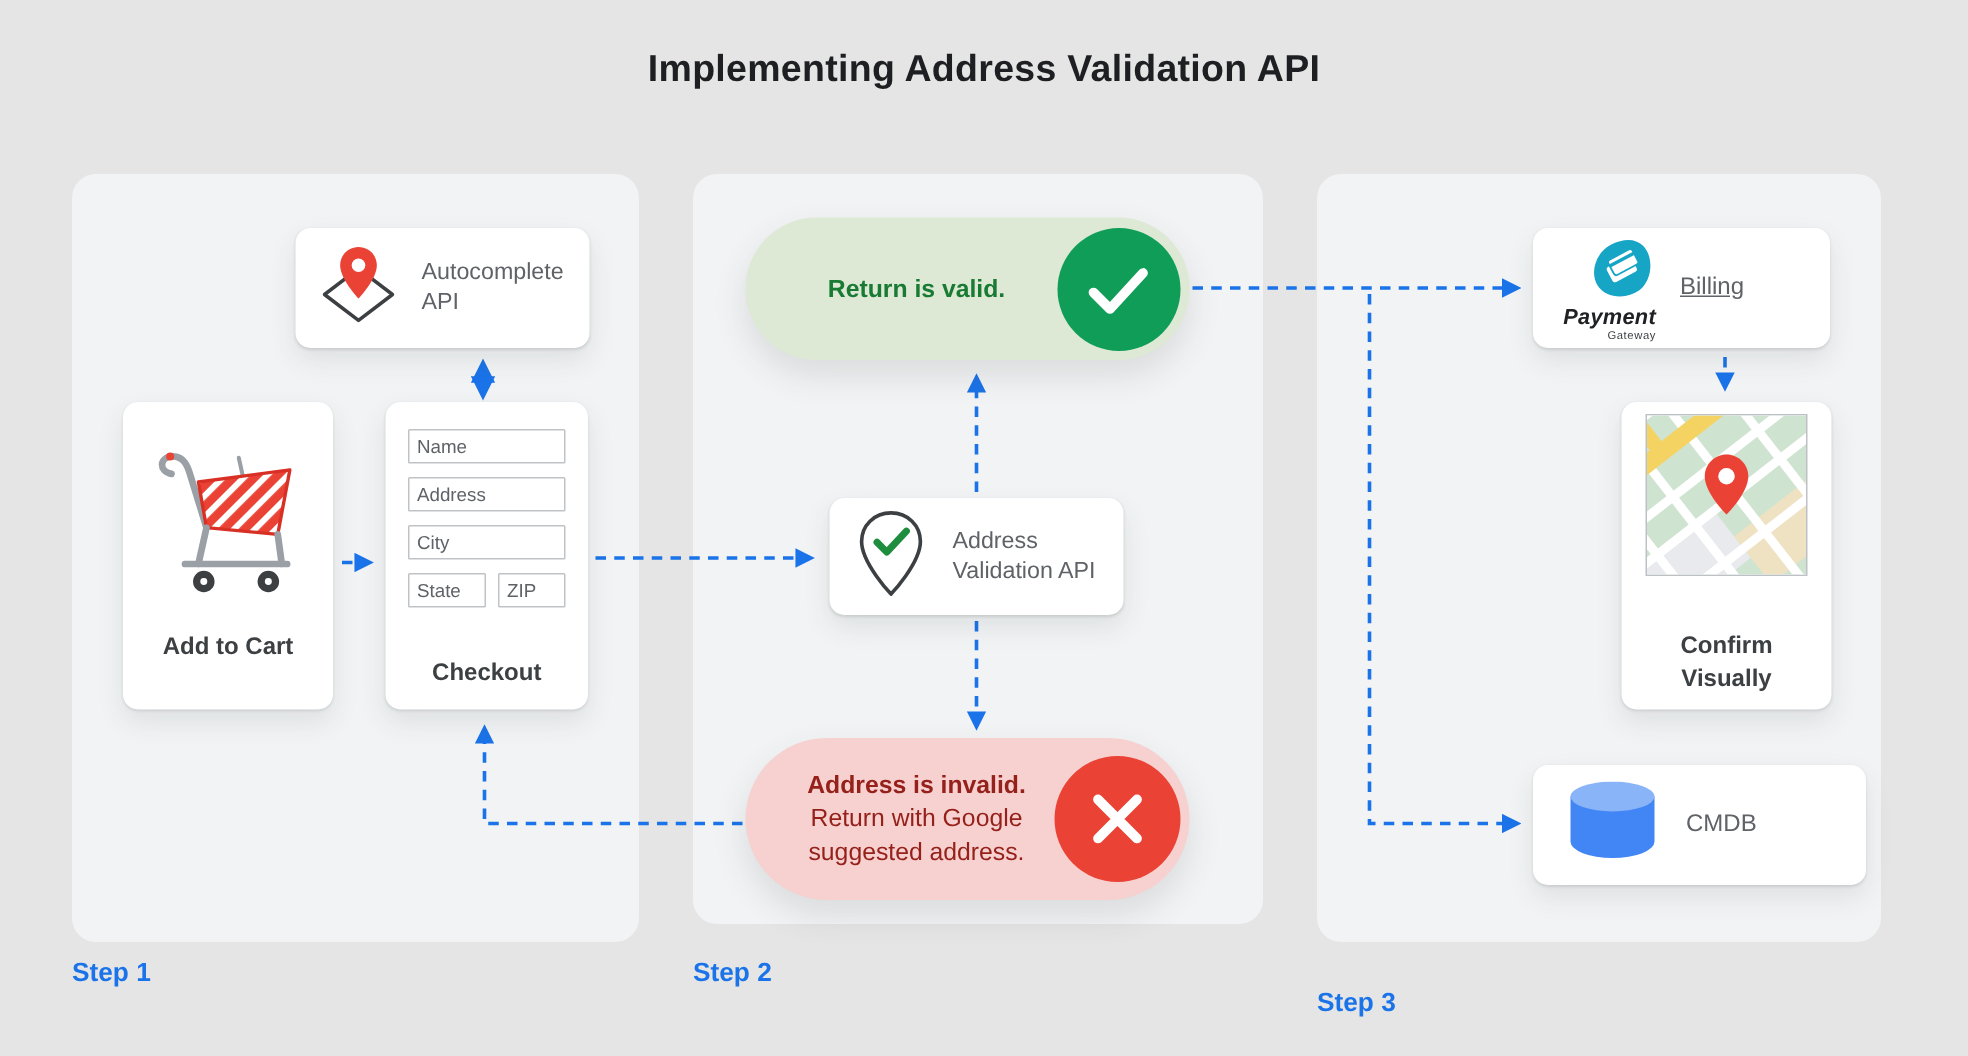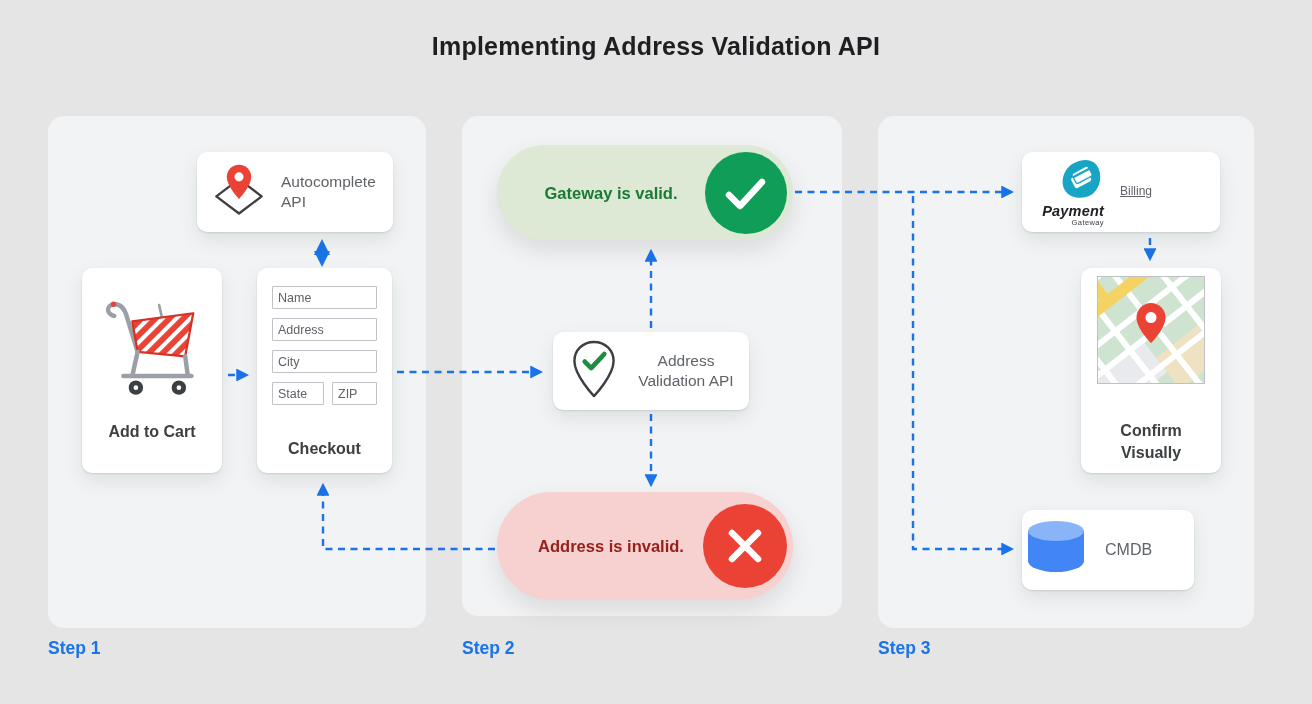--- a/index.html
+++ b/index.html
@@ -43,38 +43,38 @@
     text-align:center; font-size:16.5px; line-height:1.35; }
   .pill .pill-title { font-weight:700; }
   .pill .badge { position:absolute; right:6px; top:50%; transform:translateY(-50%);
     border-radius:50%; display:flex; align-items:center; justify-content:center; }
   .valid-pill { left:35px; top:29px; width:296px; height:95px; background:#dde9d4; }
   .valid-pill .pill-text { color:#187a33; }
   .valid-pill .badge { width:82px; height:82px; background:#0f9d58; }
   .invalid-pill { left:35px; top:376px; width:296px; height:108px; background:#f6d1d0; }
   .invalid-pill .pill-text { color:#96211b; }
   .invalid-pill .badge { width:84px; height:84px; background:#ea4335; }
-  .validation-card { left:91px; top:216px; width:196px; height:78px;text-align:center; }
+  .validation-card { left:91px; top:216px; width:196px; height:78px; }
 
   
   .billing-card { left:144px; top:36px; width:198px; height:80px; display:flex; align-items:center; gap:16px; padding:0 14px; }
-  .cmdb-card { left:144px; top:394px; width:172px; height:80px; display:flex; align-items:center; gap:20px; padding:0 5px; }
+  .cmdb-card { left:144px; top:394px; width:222px; height:80px; display:flex; align-items:center; gap:20px; padding:0 24px; }
   .confirm-card { left:203px; top:152px; width:140px; height:205px; padding-top:8px; }
   .confirm-card .caption { margin-top:36px; width:100px; }
   .map-frame { width:108px; height:108px; border:1px solid #bdc1c6; overflow:hidden; background:#fff; }
 
   .logo-stack { display:flex; flex-direction:column; align-items:flex-end; width:68px; }
   .logo-name { font-size:14.5px; font-weight:700; font-style:italic; color:#202124; margin-top:-2px; letter-spacing:.2px; }
   .logo-sub { font-size:7.5px; color:#3c4043; margin-top:-1px; letter-spacing:.4px; }
 
   .store-note { position:absolute; left:50px; top:228px; width:100px; z-index:2;
     color:#1a73e8; font-weight:700; font-size:15.5px; line-height:1.5; }
 
   .step-label { position:absolute; top:638px; color:#1a73e8; font-weight:700; font-size:17.5px; z-index:2; }
-  .step-label.s1 { left:48px; } .step-label.s2 { left:462px; } .step-label.s3 { left:878px; }
+  .step-label.s1 { left:48px; } .step-label.s2 { left:462px; } .step-label.s3 { left:878px;margin-top:20px; }
 </style>
 </head>
 <body>
 
 <div class="canvas">
 
   <div class="page-title">Implementing Address Validation API</div>
 
   <div class="panel p1"></div>
   <div class="panel p2"></div>
@@ -150,21 +150,21 @@
         <input placeholder="ZIP" style="">
       </div>
       <div class="caption">Checkout</div>
     </div>
   </div>
 
   <div class="panel p2" style="background:transparent;">
 
     <div class="pill valid-pill">
       <div class="pill-text">
-        <div class="pill-title">Gateway is valid.</div>
+        <div class="pill-title">Return is valid.</div>
       </div>
       <div class="badge">
         <svg width="82" height="82" viewBox="0 0 82 82">
           <polyline points="24,43 35,54 57,30" fill="none" stroke="#fff" stroke-width="6.5" stroke-linecap="round" stroke-linejoin="round"></polyline>
         </svg>
       </div>
     </div>
 
     <div class="card api-card validation-card">
       <span>
@@ -172,20 +172,21 @@
           <path d="M30 4 C18 4 9 13 9 24.5 C9 40 30 62 30 62 S51 40 51 24.5 C51 13 42 4 30 4 Z" fill="#fff" stroke="#3c4043" stroke-width="2.6" stroke-linejoin="round"></path>
           <polyline points="20,25 27,32 41,17" fill="none" stroke="#1e8e3e" stroke-width="5" stroke-linecap="round" stroke-linejoin="round"></polyline>
         </svg>
       </span>
       <span class="api-label">Address Validation API</span>
     </div>
 
     <div class="pill invalid-pill">
       <div class="pill-text">
         <div class="pill-title">Address is invalid.</div>
+        <div>Return with Google suggested address.</div>
       </div>
       <div class="badge">
         <svg width="84" height="84" viewBox="0 0 84 84">
           <path d="M29 29 L55 55 M55 29 L29 55" stroke="#fff" stroke-width="6.5" stroke-linecap="round"></path>
         </svg>
       </div>
     </div>
   </div>
 
   <div class="panel p3" style="background:transparent;">
@@ -198,21 +199,21 @@
             <g transform="rotate(-28 30 27)">
               <rect x="17" y="22" width="24" height="15" rx="2.5" fill="#ffffff"></rect>
               <rect x="21" y="17" width="24" height="15" rx="2.5" fill="#ffffff" stroke="#17a5c6" stroke-width="1.6"></rect>
               <line x1="21" y1="22" x2="45" y2="22" stroke="#17a5c6" stroke-width="3"></line>
             </g>
           </svg>
         </span>
         <div class="logo-name">Payment</div>
         <div class="logo-sub">Gateway</div>
       </div>
-      <span class="api-label" style="font-size:12px;text-decoration:underline;">Billing</span>
+      <span class="api-label" style="font-size:16px;text-decoration:underline;">Billing</span>
     </div>
 
     <div class="card product-card confirm-card">
       <div class="map-frame">
         <svg width="106" height="106" viewBox="0 0 106 106">
           <rect width="106" height="106" fill="#ffffff"></rect>
           <g transform="rotate(-38 53 53)">
             <rect x="-60" y="-60" width="226" height="226" fill="#cfe3d1"></rect>
             <rect x="-60" y="56" width="100" height="40" fill="#e8eaed"></rect>
             <rect x="40" y="78" width="80" height="40" fill="#efe2c2"></rect>

